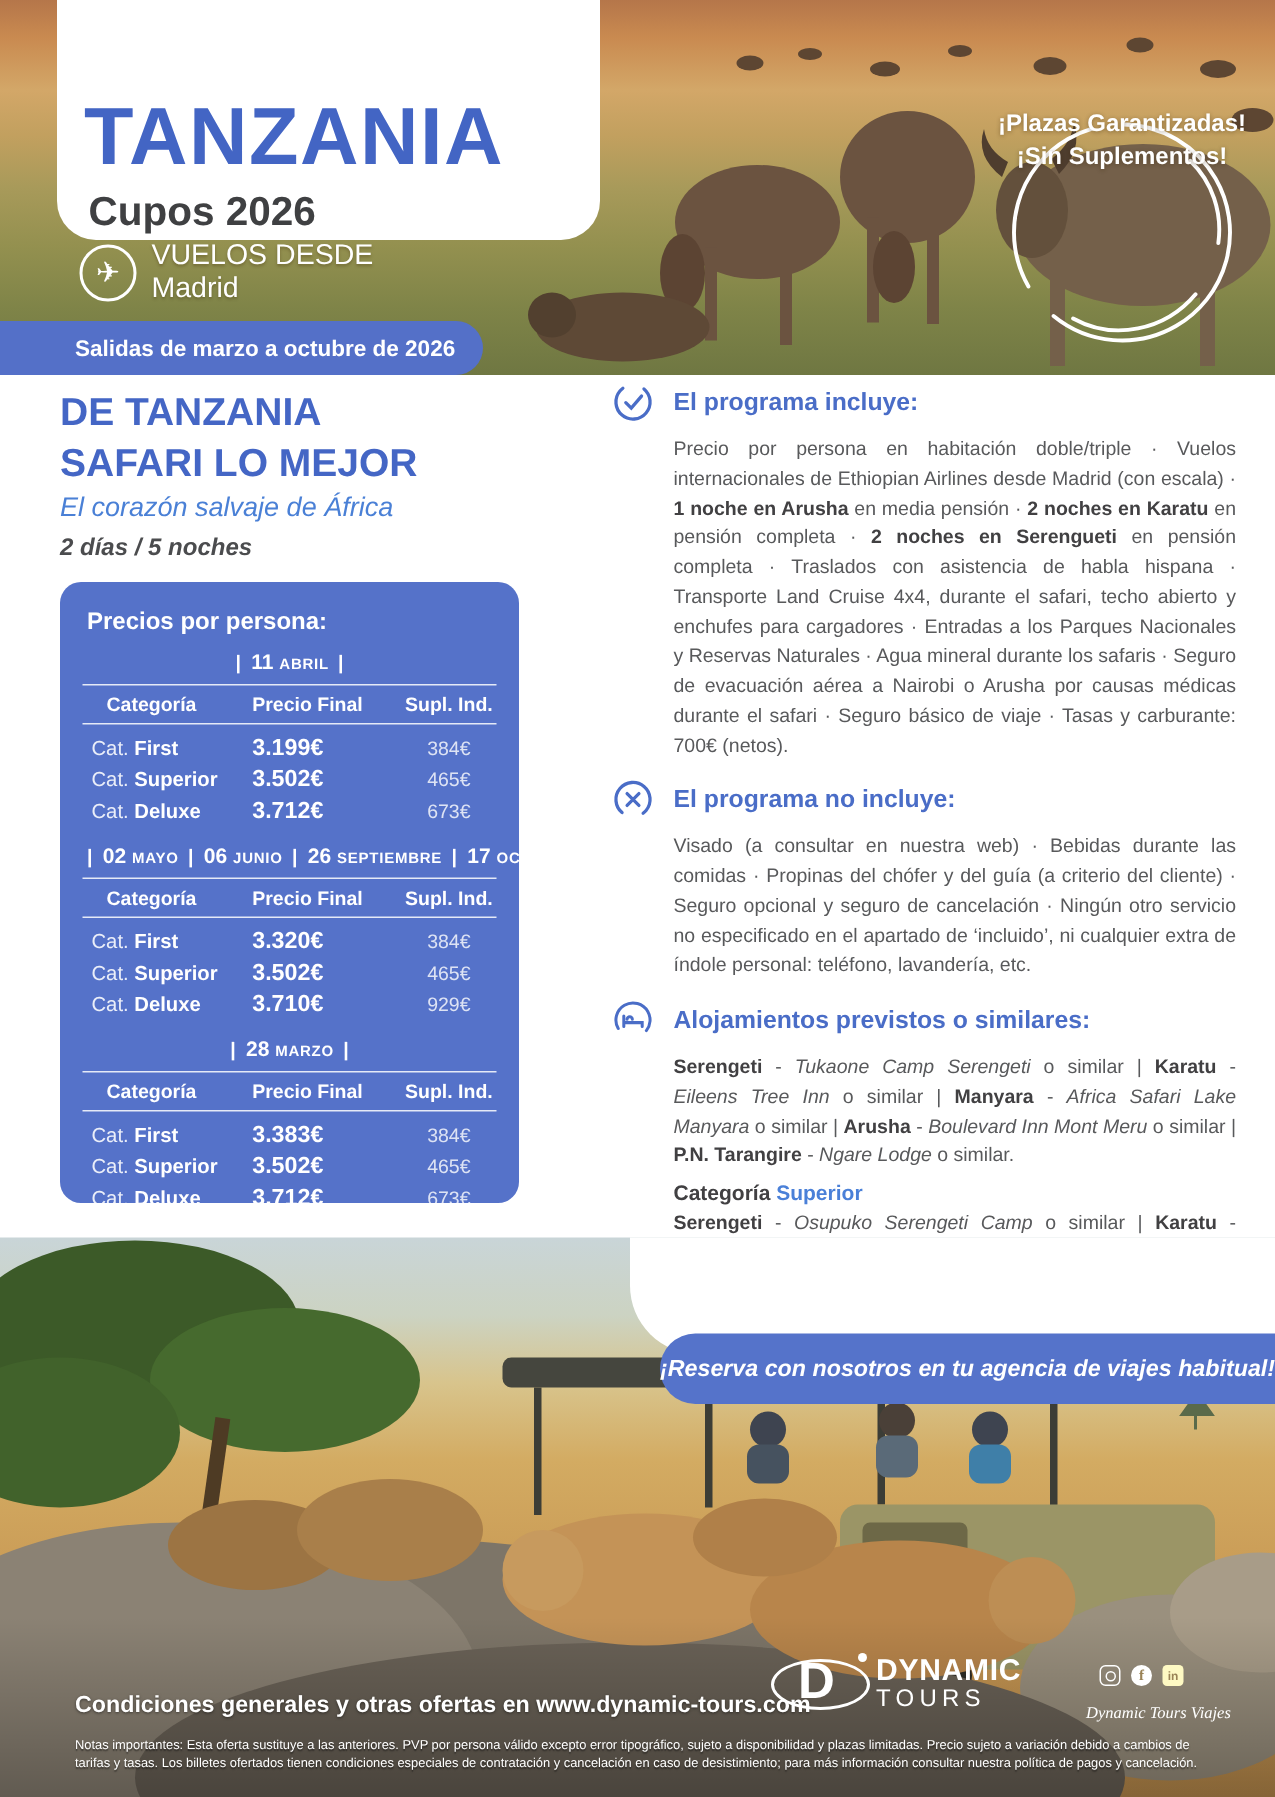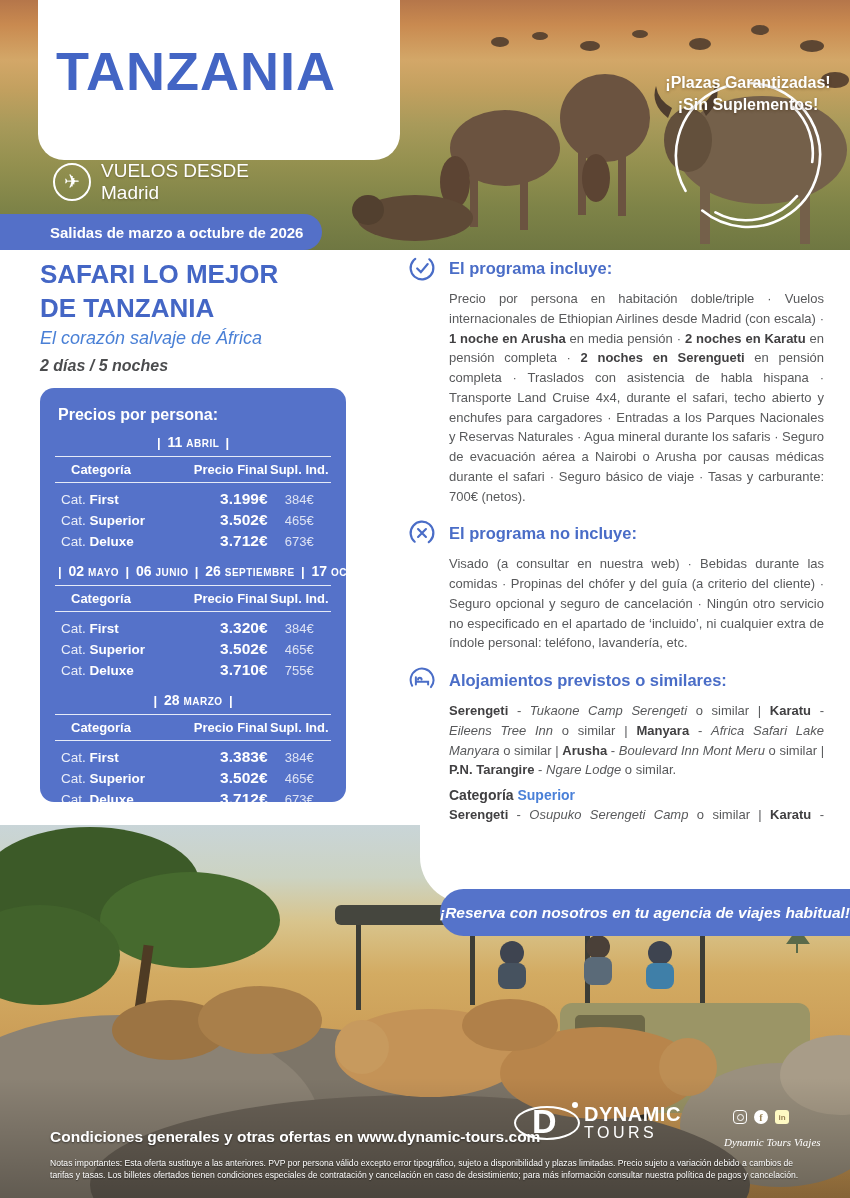--- a/index.html
+++ b/index.html
@@ -10,21 +10,21 @@
     font-family:"Liberation Sans", sans-serif;
   }
   
   .hero {
     position:absolute; left:0; top:0; width:850px; height:250px;
     background:linear-gradient(180deg,#b5764a 0%,#c98a50 10%,#d3a768 24%,#c2a05f 36%,#a89a5a 50%,#93904f 66%,#7f8448 82%,#6f7742 100%);
   }
   .hero svg { position:absolute; left:0; top:0; }
   .hero-card {
     position:absolute; left:38px; top:0; width:362px; height:160px;
-    background:#ffffff; border-radius:0 0 26px 26px; padding:44px 0 0 18px;
+    background:#ffffff; border-radius:0 0 26px 26px; padding:64px 0 0 18px;
   }
   .hero-title { font-size:54px; font-weight:800; letter-spacing:1px; color:#4365c4; line-height:1; }
   .hero-sub   { font-size:27px; font-weight:800; color:#3f4042; margin-top:8px; margin-left:3px; }
   .badge { position:absolute; left:660px; top:72px; width:176px; height:166px;
            display:flex; flex-direction:column; align-items:center; justify-content:flex-start; }
   .badge svg { position:absolute; left:0; top:0; }
   .badge-line { position:relative; color:#fff; font-weight:700; font-size:16px; line-height:1.35;
                 text-shadow:0 1px 3px rgba(60,40,10,.45); white-space:nowrap; }
   .vuelos { position:absolute; left:53px; top:160px; display:flex; align-items:center; gap:10px; }
   .vuelos-icon { width:38px; height:38px; border:2.5px solid #fff; border-radius:50%;
@@ -50,21 +50,21 @@
   .price-title { font-size:16px; font-weight:800; margin:2px 0 4px 3px; }
   .pt-group { margin-top:9px; }
   .pt-dates { text-align:center; font-weight:700; margin-bottom:5px; white-space:nowrap; }
   .pt-dates .pipe { font-size:13px; padding:0 3px; }
   .pt-dates .day  { font-size:14px; }
   .pt-dates .mon  { font-size:10px; letter-spacing:.5px; }
   .pt-head { display:flex; align-items:center;
              border-top:1px solid rgba(255,255,255,.85); border-bottom:1px solid rgba(255,255,255,.85);
              padding:5px 0; font-size:13px; font-weight:700; }
   .c1 { width:41%; padding-left:6px; }
-  .c2 { width:36%; text-align:right; }
+  .c2 { width:36%; text-align:left; }
   .c3 { width:23%; text-align:center; }
   .pt-head .c1 { padding-left:16px; }
   .pt-rows { padding:5px 0 2px 0; }
   .pt-row { display:flex; align-items:baseline; padding:1.5px 0; }
   .pt-row .c1 { font-size:13.5px; color:rgba(255,255,255,.88); }
   .pt-row .c1 b { color:#fff; }
   .pt-row .c2 { font-size:15.5px; font-weight:800; }
   .pt-row .c3 { font-size:13px; color:rgba(255,255,255,.8); }
   
   .right { position:absolute; left:408px; top:254px; width:416px; }
@@ -157,20 +157,21 @@
         <ellipse cx="688" cy="140" rx="24" ry="32" fill="#63503c"></ellipse>
         <path d="M668 118 q-18 -14 -12 -32 q2 14 16 22 z" fill="#4e3d2e"></path>
         <path d="M706 116 q16 -16 10 -34 q-2 14 -15 24 z" fill="#4e3d2e"></path>
       </g>
       <ellipse cx="415" cy="218" rx="58" ry="23" fill="#5e4936"></ellipse>
       <ellipse cx="368" cy="210" rx="16" ry="15" fill="#52402f"></ellipse>
     </svg>
 
     <div class="hero-card">
       <div class="hero-title">TANZANIA</div>
+      <div class="hero-sub">Cupos 2026</div>
     </div>
 
     <div class="badge">
       <svg width="176" height="166" viewBox="0 0 176 166">
         <g fill="none" stroke="#ffffff" stroke-width="2.6" stroke-linecap="round">
           <ellipse cx="88" cy="83" rx="72" ry="72" stroke-dasharray="200 26 130 22" transform="rotate(-30 88 83)"></ellipse>
           <ellipse cx="88" cy="83" rx="64" ry="66" stroke-dasharray="90 220 60 130" transform="rotate(40 88 83)"></ellipse>
         </g>
       </svg>
       <div class="badge-line">¡Plazas Garantizadas!</div>
@@ -182,22 +183,22 @@
       <div class="vuelos-text">
         <div>VUELOS DESDE</div>
         <div>Madrid</div>
       </div>
     </div>
   </div>
 
   <div class="salidas">Salidas de marzo a octubre de 2026</div>
 
   <div class="safari-title">
+    <div>DE TANZANIA</div>
     <div>SAFARI LO MEJOR</div>
-    <div>DE TANZANIA</div>
   </div>
   <div class="tagline">El corazón salvaje de África</div>
   <div class="duration">2 días / 5 noches</div>
 
   <div class="price-box">
     <div class="price-title">Precios por persona:</div>
     <div id="price-tables">
         <div class="pt-group">
           <div class="pt-dates"><span class="pipe">|</span><span class="day"> 11 </span><span class="mon">ABRIL </span><span class="pipe">|</span></div>
           <div class="pt-head">
@@ -237,21 +238,21 @@
               <span class="c3">384€</span>
             </div>
             <div class="pt-row">
               <span class="c1">Cat. <b>Superior</b></span>
               <span class="c2">3.502€</span>
               <span class="c3">465€</span>
             </div>
             <div class="pt-row">
               <span class="c1">Cat. <b>Deluxe</b></span>
               <span class="c2">3.710€</span>
-              <span class="c3">755€</span>
+              <span class="c3">929€</span>
             </div>
           </div>
         </div>
         <div class="pt-group">
           <div class="pt-dates"><span class="pipe">|</span><span class="day"> 28 </span><span class="mon">MARZO </span><span class="pipe">|</span></div>
           <div class="pt-head">
             <span class="c1">Categoría</span>
             <span class="c2">Precio Final</span>
             <span class="c3">Supl. Ind.</span>
           </div>

